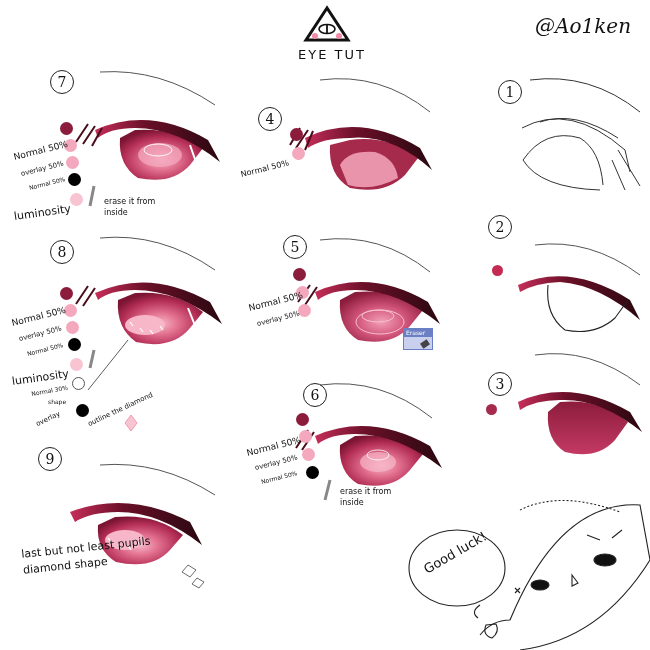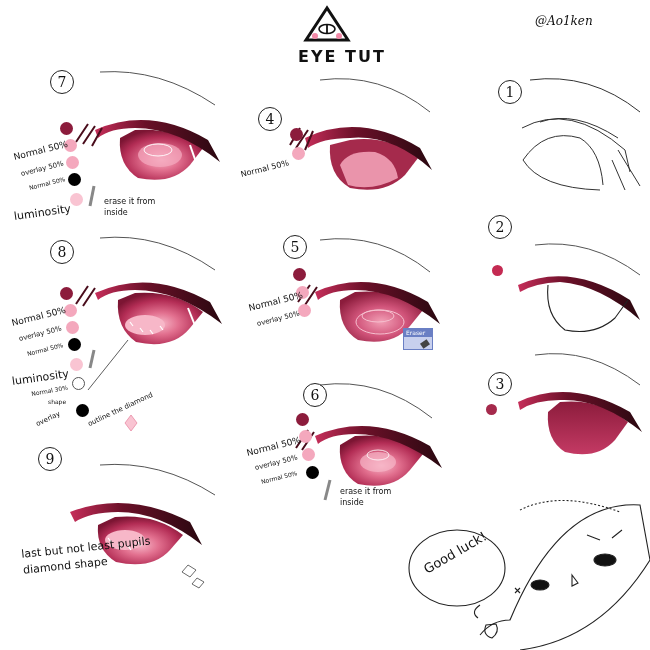--- a/index.html
+++ b/index.html
@@ -15,22 +15,22 @@
 <body>
 
 <div>
   <svg width="650" height="650">
     <polygon points="327,8 306,40 348,40" fill="none" stroke="#111" stroke-width="3"></polygon>
     <ellipse cx="327" cy="29" rx="8" ry="4.5" fill="none" stroke="#111" stroke-width="1.6"></ellipse>
     <line x1="327" y1="25" x2="327" y2="34" stroke="#111" stroke-width="1.8"></line>
     <circle cx="315" cy="36" r="3" fill="#f28aa8"></circle>
     <circle cx="339" cy="36" r="3" fill="#f28aa8"></circle>
   </svg>
-  <div class="abs hand" style="left:298px;top:47px;font-size:16px;letter-spacing:2px;font-weight:bold;">EYE TUT</div>
-  <div class="abs hand" style="left:535px;top:14px;font-size:12px;font-family:'DejaVu Serif',serif;font-style:italic;">@Ao1ken</div>
+  <div class="abs hand" style="left:298px;top:47px;font-size:13px;letter-spacing:2px;">EYE TUT</div>
+  <div class="abs hand" style="left:535px;top:14px;font-size:20px;font-family:'DejaVu Serif',serif;font-style:italic;">@Ao1ken</div>
 </div>
 
 <svg width="650" height="650">
   <defs>
     <radialGradient id="irisFull" cx="50%" cy="60%" r="60%">
       <stop offset="0%" stop-color="#f7b7c8"></stop>
       <stop offset="35%" stop-color="#e2708f"></stop>
       <stop offset="75%" stop-color="#b32d55"></stop>
       <stop offset="100%" stop-color="#7c1533"></stop>
     </radialGradient>

